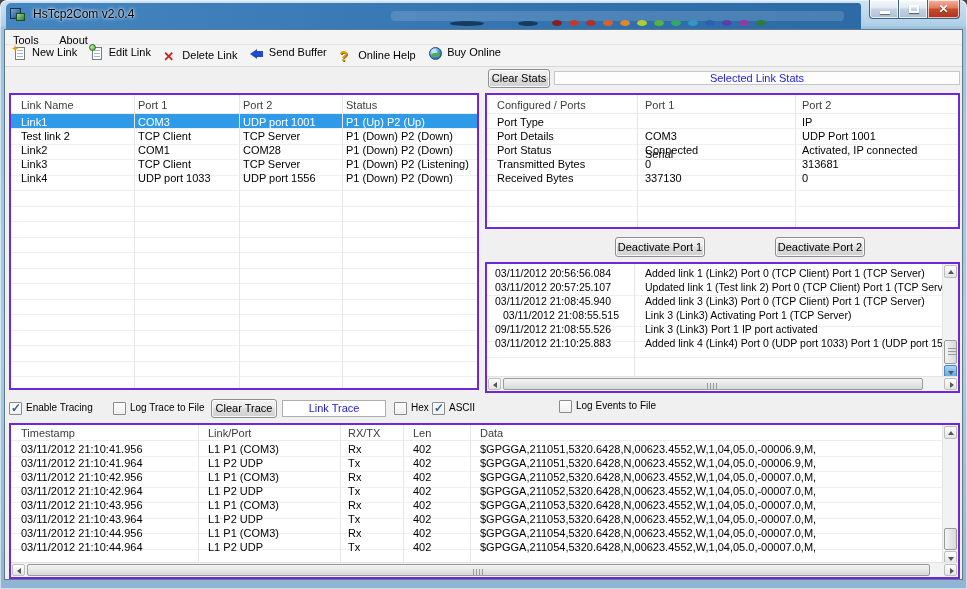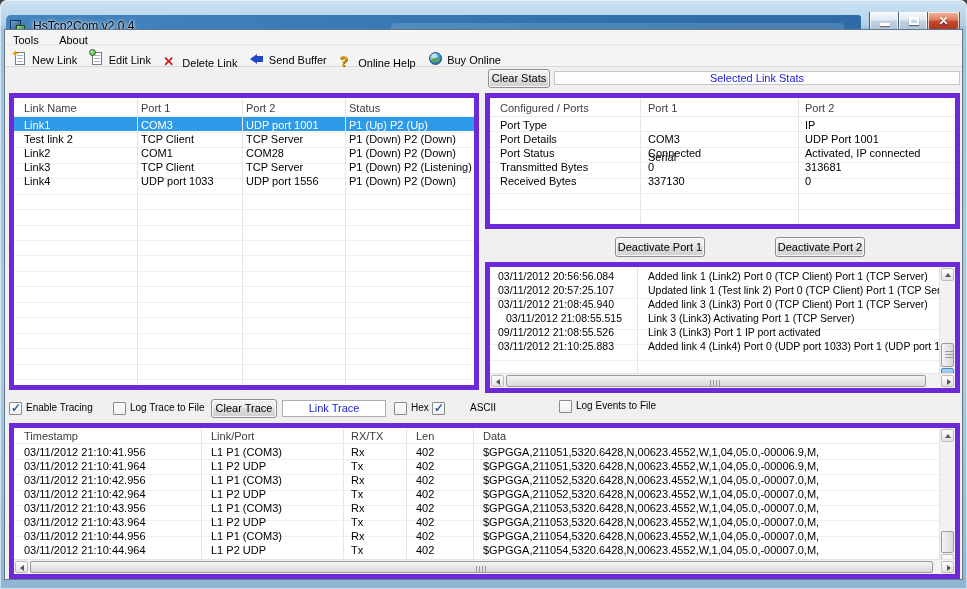--- a/index.html
+++ b/index.html
@@ -2,21 +2,21 @@
 <html><head>
 <meta charset="utf-8">
 <style>
   html,body{margin:0;padding:0;background:#444;}
   body{font-family:"Liberation Sans",sans-serif;-webkit-font-smoothing:antialiased;}
   *{box-sizing:border-box;}
   .window{position:relative;width:967px;height:589px;overflow:hidden;border-radius:7px 7px 0 0;
     background:linear-gradient(180deg,#cfe3f2 0%,#aecfe8 26px,#9cc2de 27px,#a7cbe4 60%,#8fb5d2 100%);
     box-shadow:inset 0 0 0 1px rgba(255,255,255,.55);}
   
-  .titlebar{position:absolute;left:0;top:12px;width:967px;height:29px;}
+  .titlebar{position:absolute;left:0;top:0;width:967px;height:29px;}
   .title-band{position:absolute;left:6px;top:3px;right:106px;bottom:0;border-radius:5px 3px 0 0;
     background:linear-gradient(90deg,#4586c0 0%,#3b7cb8 35%,#2f6fab 75%,#2d6ba6 100%);}
   .title-band::after{content:"";position:absolute;left:45%;right:2%;top:8px;height:10px;background:rgba(255,255,255,.14);border-radius:4px;}
   .smudge{position:absolute;top:21px;height:5px;border-radius:50%;background:rgba(8,28,48,.65);filter:blur(.5px);}
   .dots{position:absolute;left:552px;top:20px;height:7px;white-space:nowrap;}
   .dot{display:inline-block;width:10px;height:6px;border-radius:50%;margin-right:7px;vertical-align:top;}
   .win-icon{position:absolute;left:10px;top:6px;width:16px;height:16px;}
   .win-icon .sq1{position:absolute;left:0;top:2px;width:11px;height:11px;background:linear-gradient(135deg,#6fa8dc,#1f4e79);border:1px solid #12324e;}
   .win-icon .sq2{position:absolute;left:6px;top:7px;width:9px;height:8px;background:linear-gradient(135deg,#9fd3a0,#2e7d32);border:1px solid #1b4d1e;}
   .win-title{position:absolute;left:33px;top:7px;font-size:12px;color:#000;
@@ -30,21 +30,21 @@
     background:linear-gradient(180deg,#f5b5a0 0%,#e0795c 45%,#cc4a2e 50%,#a83420 100%);}
   .glyph-min{position:absolute;left:10px;top:11px;width:10px;height:3px;background:#fff;box-shadow:0 1px 1px rgba(0,0,0,.5);}
   .glyph-max{position:absolute;left:10px;top:5px;width:10px;height:8px;border:2px solid #fff;box-shadow:0 1px 1px rgba(0,0,0,.5);}
   .glyph-close{position:absolute;left:0;top:2px;width:100%;text-align:center;color:#fff;font-size:12px;font-weight:bold;text-shadow:0 1px 1px rgba(0,0,0,.6);}
   .glyph-close::after{content:"✕";}
   
   .client{position:absolute;left:4px;top:29px;width:959px;height:551px;background:#f0f0f0;border:1px solid #62788c;}
   .menubar{position:absolute;left:0;top:0;width:957px;height:15px;background:#f4f4f4;border-bottom:1px solid #e6e6e6;}
   .menu-item{display:inline-block;padding:1px 8px 0 8px;font-size:11px;color:#000;}
   .toolbar{position:absolute;left:0;top:16px;width:957px;height:21px;background:#f4f4f4;border-bottom:1px solid #d8d8d8;}
-  .tb-item{display:inline-flex;align-items:flex-end;height:20px;margin-left:8px;font-size:11px;color:#000;}
+  .tb-item{display:inline-flex;align-items:flex-start;height:20px;margin-left:8px;font-size:11px;color:#000;}
   .tb-item .lbl{margin-left:4px;}
   .ic{position:relative;width:15px;height:15px;display:inline-block;}
   .ic-doc{position:absolute;left:2px;top:1px;width:10px;height:13px;background:#fff;border:1px solid #7b7b7b;box-shadow:inset 0 0 0 1px #fff;}
   .ic-doc::after{content:"";position:absolute;left:1px;top:2px;width:6px;height:7px;
     background:repeating-linear-gradient(180deg,#9db7d6 0 1px,transparent 1px 3px);}
   .ic-star{position:absolute;left:-2px;top:-3px;color:#e8a000;font-size:10px;}
   .ic-star::after{content:"✦";}
   .ic-green{position:absolute;left:-1px;top:-2px;width:7px;height:7px;border-radius:50%;background:radial-gradient(circle at 35% 35%,#b8f0a8,#3f9e2f);border:1px solid #2c6e20;}
   .ic-x{color:#cc1f1f;font-size:13px;font-weight:bold;line-height:15px;}
   .ic-x::after{content:"✕";}
@@ -53,21 +53,21 @@
   .ic-q{color:#d89e12;font-size:14px;font-weight:bold;line-height:15px;text-shadow:1px 1px 0 #9a6e00;}
   .ic-q::after{content:"?";}
   .ic-globe{position:absolute;left:1px;top:1px;width:13px;height:13px;border-radius:50%;
     background:radial-gradient(circle at 35% 30%,#bfe3f7 0 20%,#4d9bd8 45%,#2e6fae 75%,#1c4f86);border:1px solid #1a4a7e;}
   .ic-globe::after{content:"";position:absolute;left:2px;top:5px;width:8px;height:4px;background:#57a84f;border-radius:40% 60% 50% 50%;}
   
   .hbar{position:absolute;height:14px;background:#fdfdfd;border:1px solid #c6c6c6;text-align:center;font-size:11px;color:#2121de;line-height:13px;}
   .btn{position:absolute;border:1px solid #8e8e8e;border-radius:3px;font-size:11px;color:#000;text-align:center;
     background:linear-gradient(180deg,#f3f3f3 0%,#ebebeb 45%,#dddddd 50%,#cfcfcf 100%);
     box-shadow:inset 0 0 0 1px rgba(255,255,255,.85);}
-  .lv{position:absolute;background:#fff;border:5px solid #6d28d9;}
+  .lv{position:absolute;background:#fff;border:2px solid #6d28d9;}
   .lv-hdr{position:absolute;left:0;top:0;right:0;height:19px;background:#fff;border-bottom:1px solid #ececec;}
   .lv-hdr span{position:absolute;top:4px;font-size:11px;color:#3c3c3c;white-space:nowrap;}
   .rows{position:absolute;left:0;right:0;overflow:hidden;z-index:1;
     background:repeating-linear-gradient(180deg,transparent 0 14.5px,#efefef 14.5px 15.5px);}
   .row{position:relative;height:14px;padding-left:20px;}
   .row span{position:absolute;top:1.5px;font-size:11px;color:#000;white-space:nowrap;overflow:hidden;}
   .row.selected{background:#2f9be8;}
   .row.selected span{color:#fff;}
   .vsep{position:absolute;top:0;width:1px;background:#e6e6e6;z-index:2;}
   
@@ -318,21 +318,21 @@
 
     <span class="cb checked" style="left:4px;top:372px;"></span>
     <span class="cb-label" style="left:21px;top:372px;">Enable Tracing</span>
     <span class="cb" style="left:108px;top:372px;"></span>
     <span class="cb-label" style="left:125px;top:372px;">Log Trace to File</span>
     <div class="btn" style="left:206px;top:369px;width:66px;height:19px;line-height:17px;">Clear Trace</div>
     <div class="white-panel" style="left:277px;top:370px;width:104px;height:17px;line-height:15px;">Link Trace</div>
     <span class="cb" style="left:389px;top:372px;"></span>
     <span class="cb-label" style="left:406px;top:372px;">Hex</span>
     <span class="cb checked" style="left:427px;top:372px;"></span>
-    <span class="cb-label" style="left:444px;top:372px;margin-left:21px;">ASCII</span>
+    <span class="cb-label" style="left:444px;top:372px;">ASCII</span>
     <span class="cb" style="left:554px;top:370px;"></span>
     <span class="cb-label" style="left:571px;top:370px;">Log Events to File</span>
 
     <div class="lv" style="left:4px;top:393px;width:951px;height:156px;">
       <div class="lv-hdr" style="height:16px;">
         <span style="left:10px;top:2px;">Timestamp</span>
         <span style="left:197px;top:2px;">Link/Port</span>
         <span style="left:337px;top:2px;">RX/TX</span>
         <span style="left:402px;top:2px;">Len</span>
         <span style="left:469px;top:2px;">Data</span>

